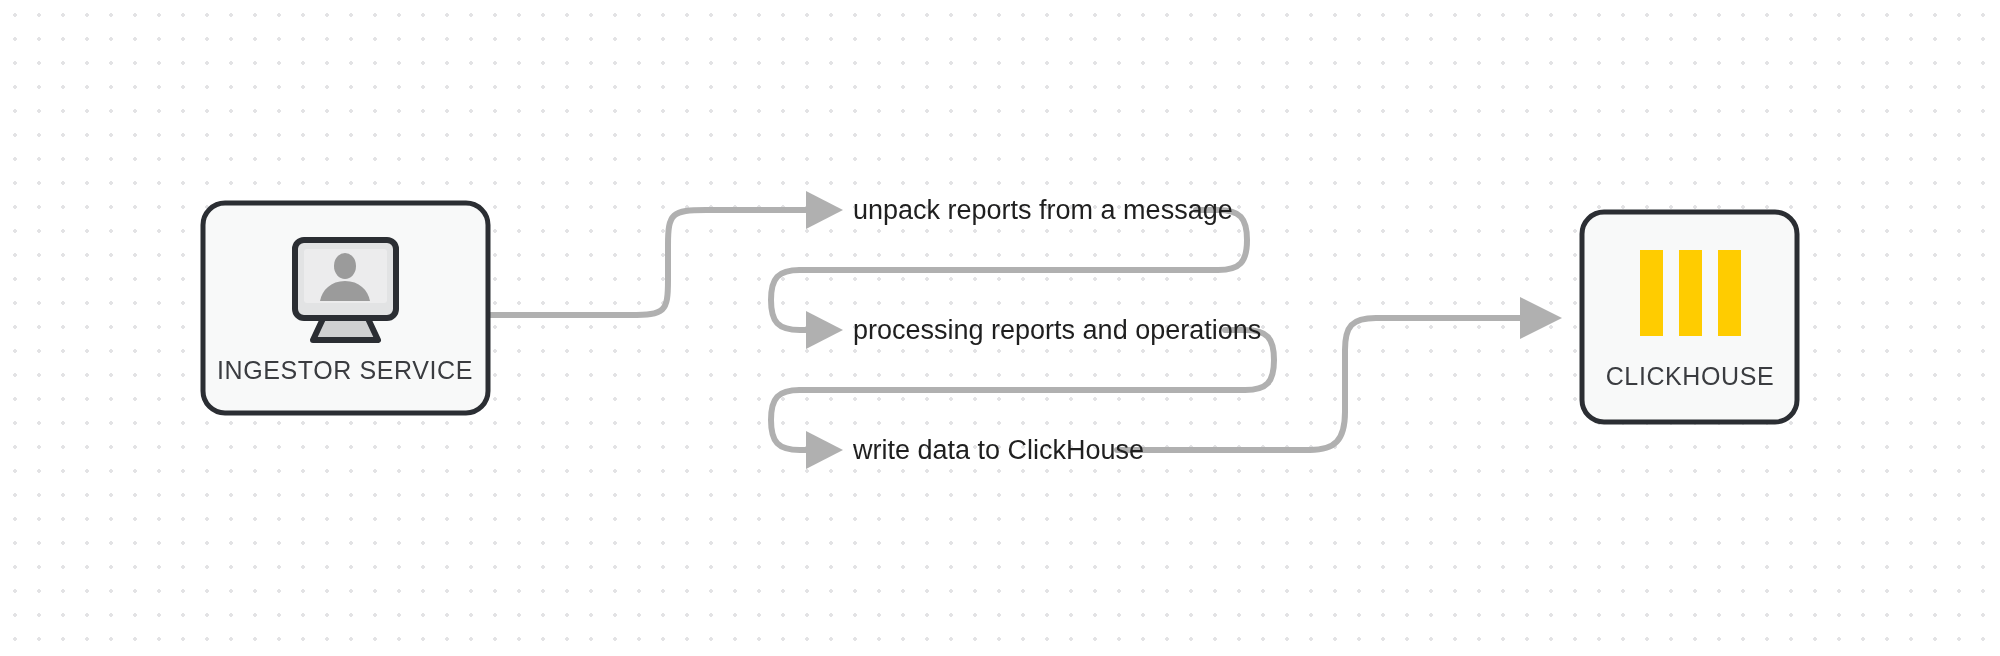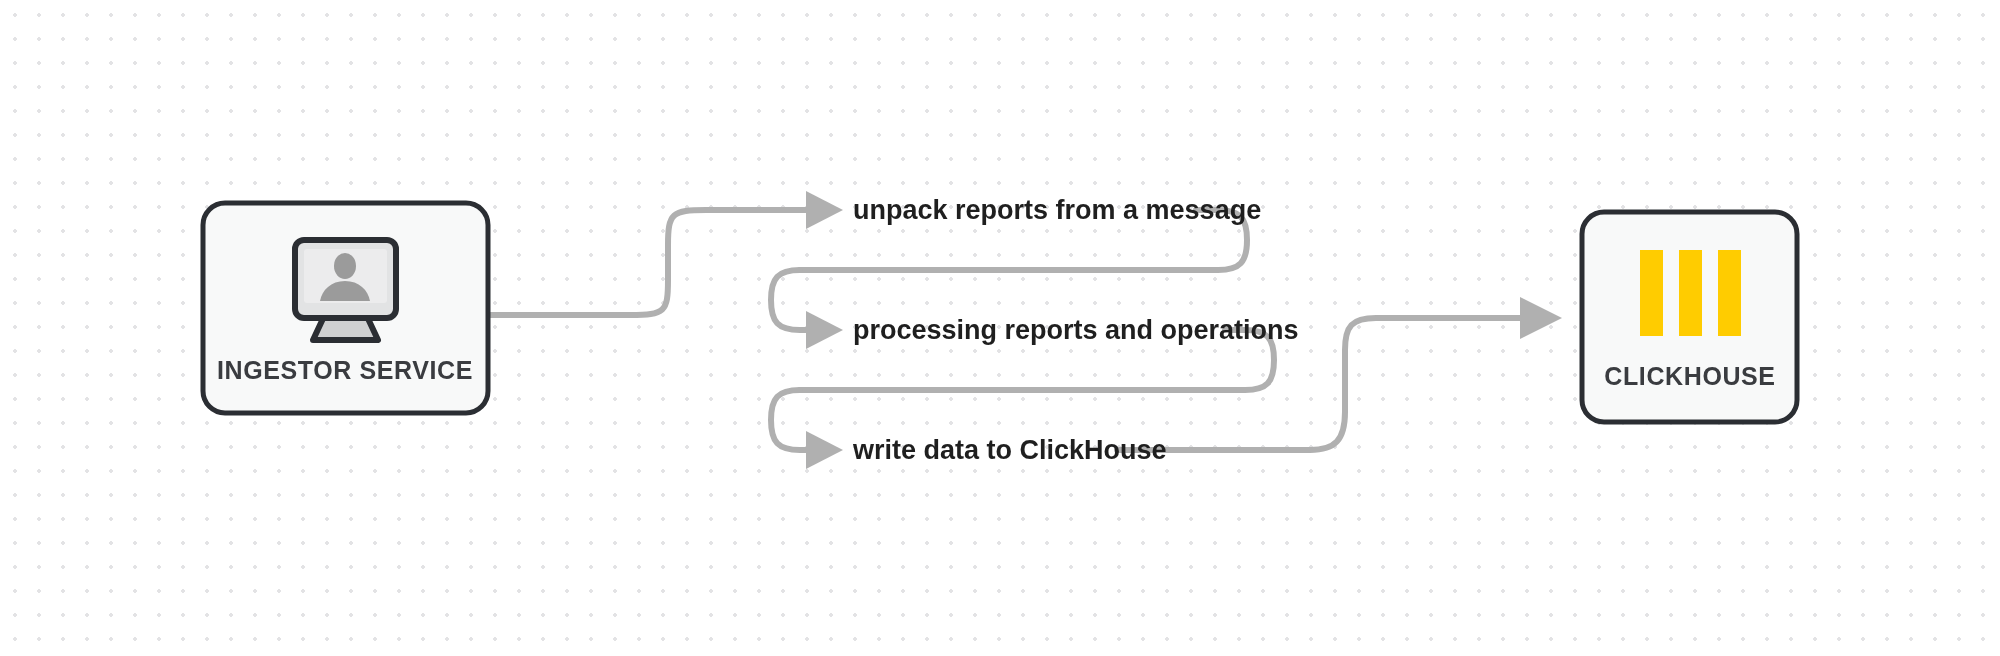--- a/index.html
+++ b/index.html
@@ -12,21 +12,20 @@
   }
   #canvas {
     position: relative;
     width: 2000px;
     height: 656px;
     overflow: hidden;
     background-color: #ffffff;
     background-image: radial-gradient(circle, #e3e3e5 1.6px, rgba(255,255,255,0) 1.7px);
     background-size: 24px 24px;
     background-position: 3px 3px;
-    font-weight: bold;
   }
   #diagram-svg {
     position: absolute;
     inset: 0;
     width: 2000px;
     height: 656px;
     display: block;
   }
   .edge-path {
     fill: none;

